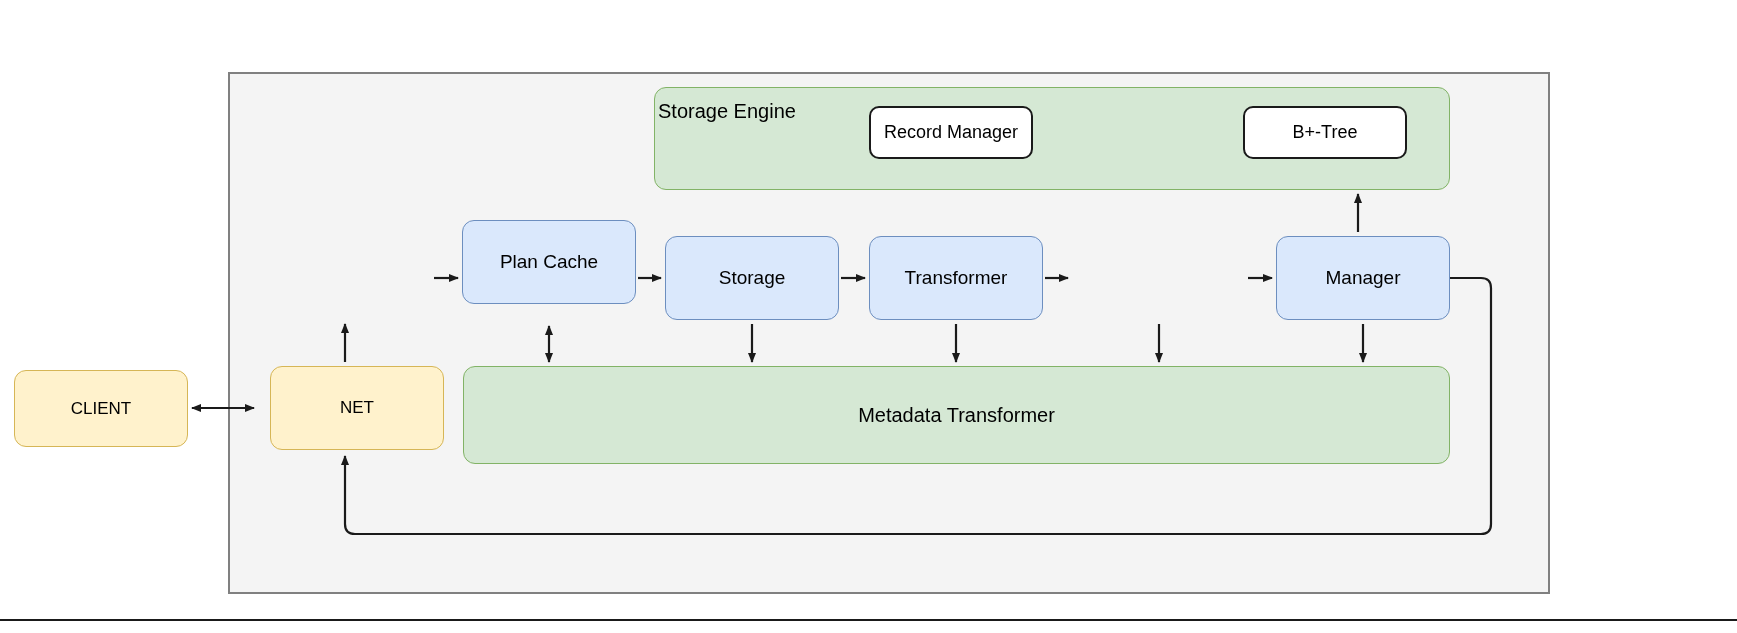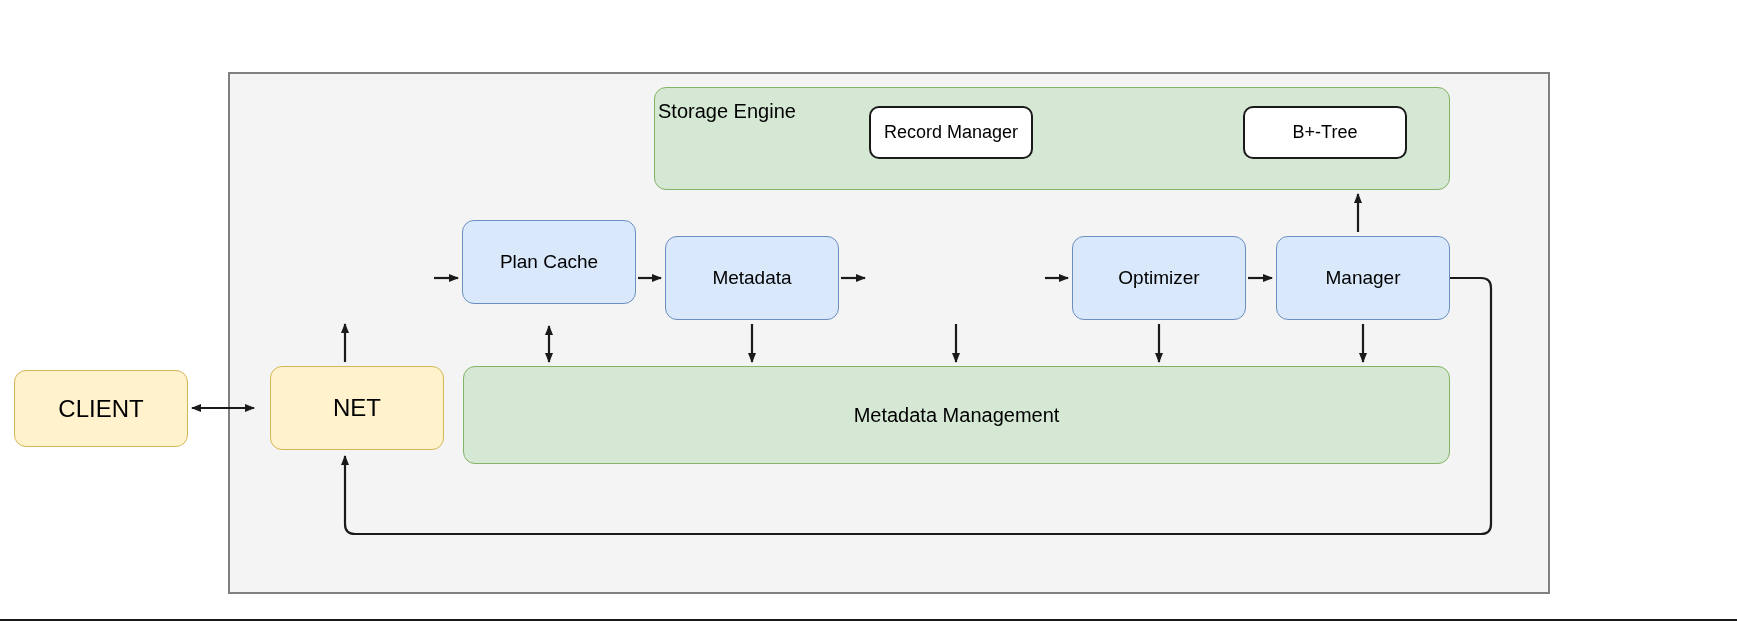--- a/index.html
+++ b/index.html
@@ -14,21 +14,21 @@
     background:#f4f4f4;border:2px solid #808080;box-sizing:border-box;
   }
 
   
   .node{
     position:absolute;box-sizing:border-box;display:flex;
     align-items:center;justify-content:center;text-align:center;
     border-radius:12px;line-height:1.25;color:#000000;
   }
   .node-blue{background:#dae8fc;border:1.6px solid #6c8ebf;font-size:19px;}
-  .node-yellow{background:#fff2cc;border:1.6px solid #d6b656;font-size:24px;}
+  .node-yellow{background:#fff2cc;border:1.6px solid #d6b656;font-size:17px;}
   .node-green{background:#d5e8d4;border:1.6px solid #82b366;font-size:19px;}
   .node-white{background:#ffffff;border:2px solid #1a1a1a;font-size:18px;border-radius:10px;}
 
   .group-title{
     position:absolute;font-size:20px;color:#000;white-space:nowrap;
   }
 
   .two-line{display:flex;flex-direction:column;align-items:center;justify-content:center;}
 
   svg.edges{position:absolute;left:0;top:0;width:1737px;height:633px;
@@ -51,32 +51,32 @@
   <div class="group-title" style="left:658px;top:56px;">Storage Engine</div>
 
   <div class="node node-white" style="left:869px;top:62px;width:164px;height:53px;">Record Manager</div>
 
 
   <div class="node node-white" style="left:1243px;top:62px;width:164px;height:53px;text-align:center;">B+-Tree</div>
 
 
   <div class="node node-blue" style="left:462px;top:176px;width:174px;height:84px;text-align:right;">Plan Cache</div>
 
-  <div class="node node-blue" style="left:665px;top:192px;width:174px;height:84px;">Metadata</div>
+  <div class="node node-blue" style="left:665px;top:192px;width:174px;height:84px;">Storage</div>
 
+  <div class="node node-blue" style="left:869px;top:192px;width:174px;height:84px;">Transformer</div>
 
-  <div class="node node-blue" style="left:1072px;top:192px;width:174px;height:84px;">Optimizer</div>
 
   <div class="node node-blue" style="left:1276px;top:192px;width:174px;height:84px;">Manager</div>
 
   <div class="node node-yellow" style="left:14px;top:326px;width:174px;height:77px;">CLIENT</div>
 
   <div class="node node-yellow" style="left:270px;top:322px;width:174px;height:84px;">NET</div>
 
-  <div class="node node-green" style="left:463px;top:322px;width:987px;height:98px;font-size:20px;">Metadata Management</div>
+  <div class="node node-green" style="left:463px;top:322px;width:987px;height:98px;font-size:20px;">Metadata Transformer</div>
 
   <svg class="edges" viewBox="0 0 1737 633" xmlns="http://www.w3.org/2000/svg">
     <defs>
       <marker id="ah" markerWidth="10" markerHeight="8" refX="9" refY="4" orient="auto" markerUnits="userSpaceOnUse">
         <path d="M0,0 L10,4 L0,8 z" fill="#1a1a1a"></path>
       </marker>
       <marker id="ah-start" markerWidth="10" markerHeight="8" refX="1" refY="4" orient="auto" markerUnits="userSpaceOnUse">
         <path d="M10,0 L0,4 L10,8 z" fill="#1a1a1a"></path>
       </marker>
     </defs>

